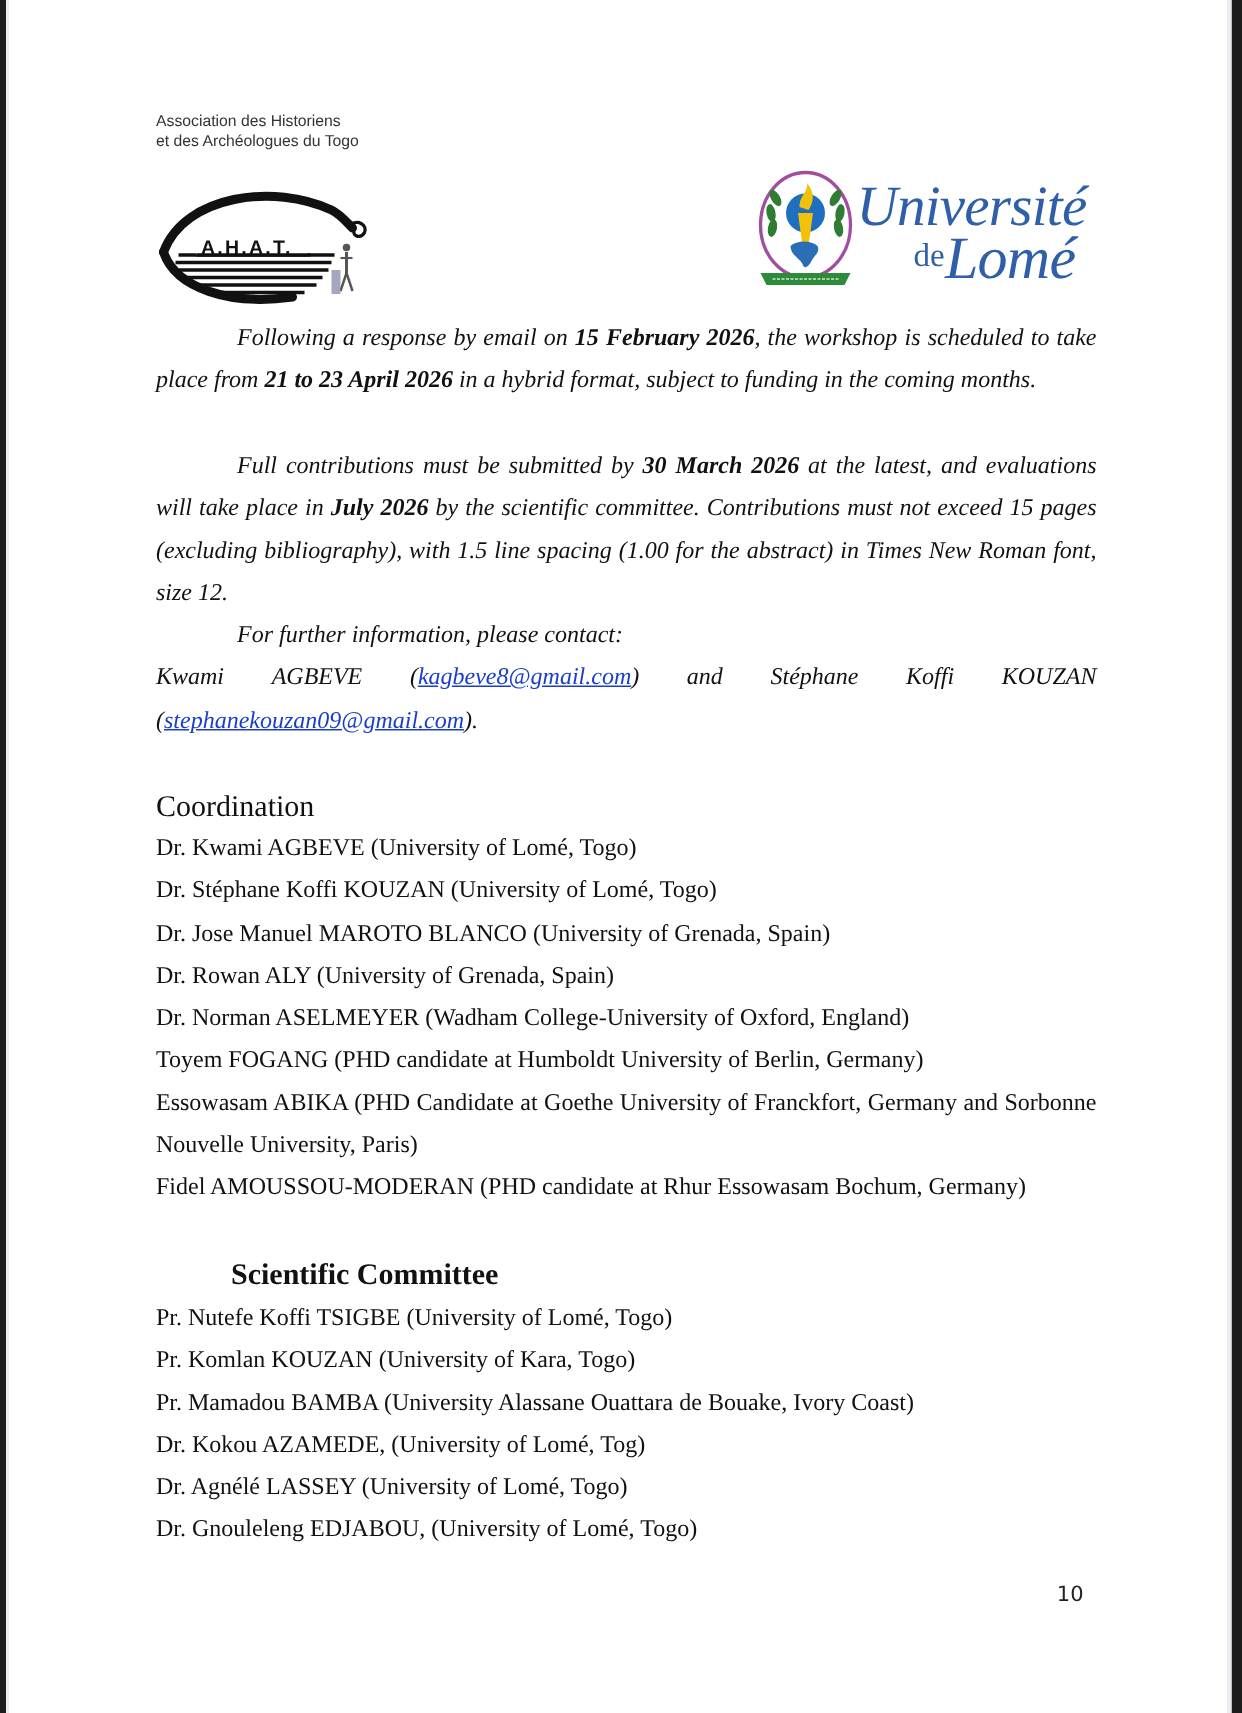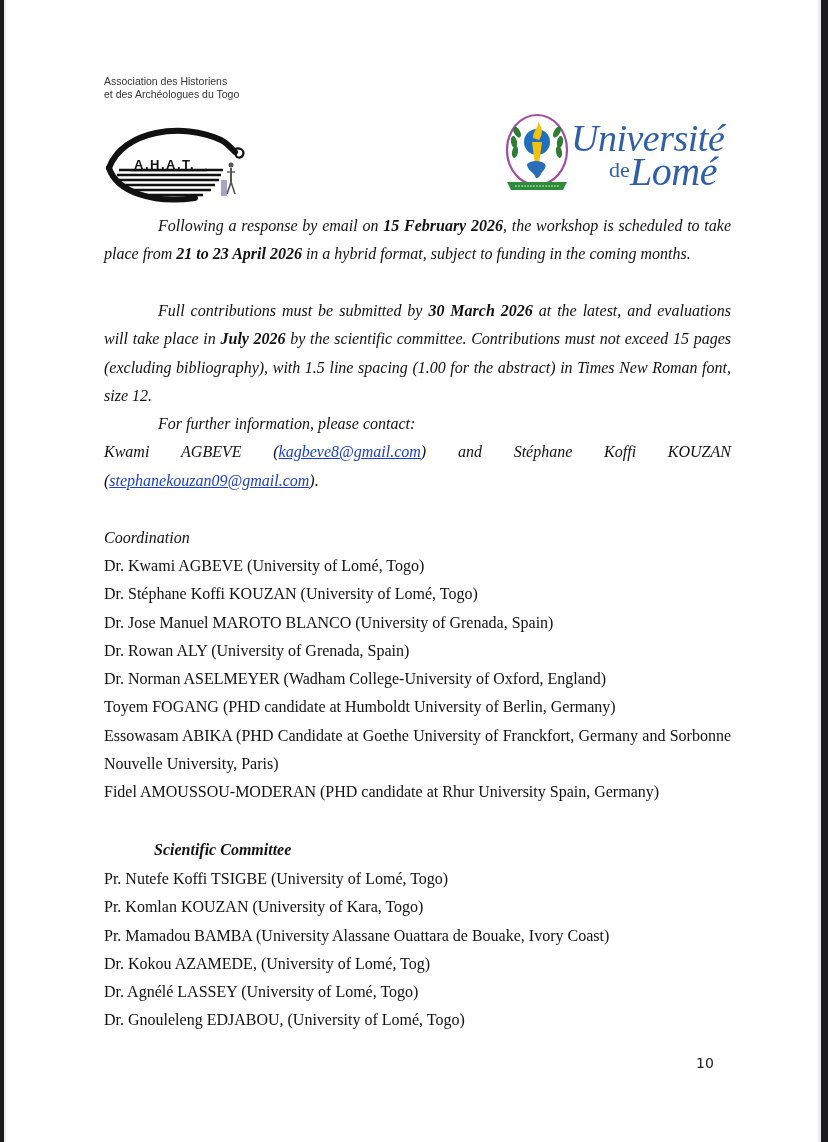--- a/index.html
+++ b/index.html
@@ -109,31 +109,30 @@
       width: 627px;
       font-size: 16px;
       line-height: 28.3px;
       margin: 0;
       padding: 0;
       list-style: none;
     }
     .list li { margin: 0; padding: 0; text-align: justify; }
     .heading {
       position: absolute;
-      font-size: 16px;
+      font-size: 20px;
       line-height: 28px;
-      font-style: italic;
     }
     .heading.bold { font-weight: bold; }
     .page-number {
       position: absolute;
       left: 690px;
       top: 1055px;
       width: 35px;
-      text-align: left;
+      text-align: center;
       font-family: "DejaVu Sans", "Liberation Sans", sans-serif;
       font-size: 14px;
       color: #222;
     }
   </style>
 </head>
 <body>
 
 <div class="frame">
   <div class="page">
@@ -221,21 +220,21 @@
 
     <div class="heading serif" style="left:98px; top:524px;">Coordination</div>
     <ul class="list serif" style="top:552px;">
       <li>Dr. Kwami AGBEVE (University of Lomé, Togo)</li>
       <li>Dr. Stéphane Koffi KOUZAN (University of Lomé, Togo)</li>
       <li>Dr. Jose Manuel MAROTO BLANCO (University of Grenada, Spain)</li>
       <li>Dr. Rowan ALY (University of Grenada, Spain)</li>
       <li>Dr. Norman ASELMEYER (Wadham College-University of Oxford, England)</li>
       <li>Toyem FOGANG (PHD candidate at Humboldt University of Berlin, Germany)</li>
       <li>Essowasam ABIKA (PHD Candidate at Goethe University of Franckfort, Germany and Sorbonne Nouvelle University, Paris)</li>
-      <li>Fidel AMOUSSOU-MODERAN (PHD candidate at Rhur University Spain, Germany)</li>
+      <li>Fidel AMOUSSOU-MODERAN (PHD candidate at Rhur Essowasam Bochum, Germany)</li>
     </ul>
 
     <div class="heading bold serif" style="left:148px; top:836px;">Scientific Committee</div>
     <ul class="list serif" style="top:865px;">
       <li>Pr. Nutefe Koffi TSIGBE (University of Lomé, Togo)</li>
       <li>Pr. Komlan KOUZAN (University of Kara, Togo)</li>
       <li>Pr. Mamadou BAMBA (University Alassane Ouattara de Bouake, Ivory Coast)</li>
       <li>Dr. Kokou AZAMEDE, (University of Lomé, Tog)</li>
       <li>Dr. Agnélé LASSEY (University of Lomé, Togo)</li>
       <li>Dr. Gnouleleng EDJABOU, (University of Lomé, Togo)</li>

